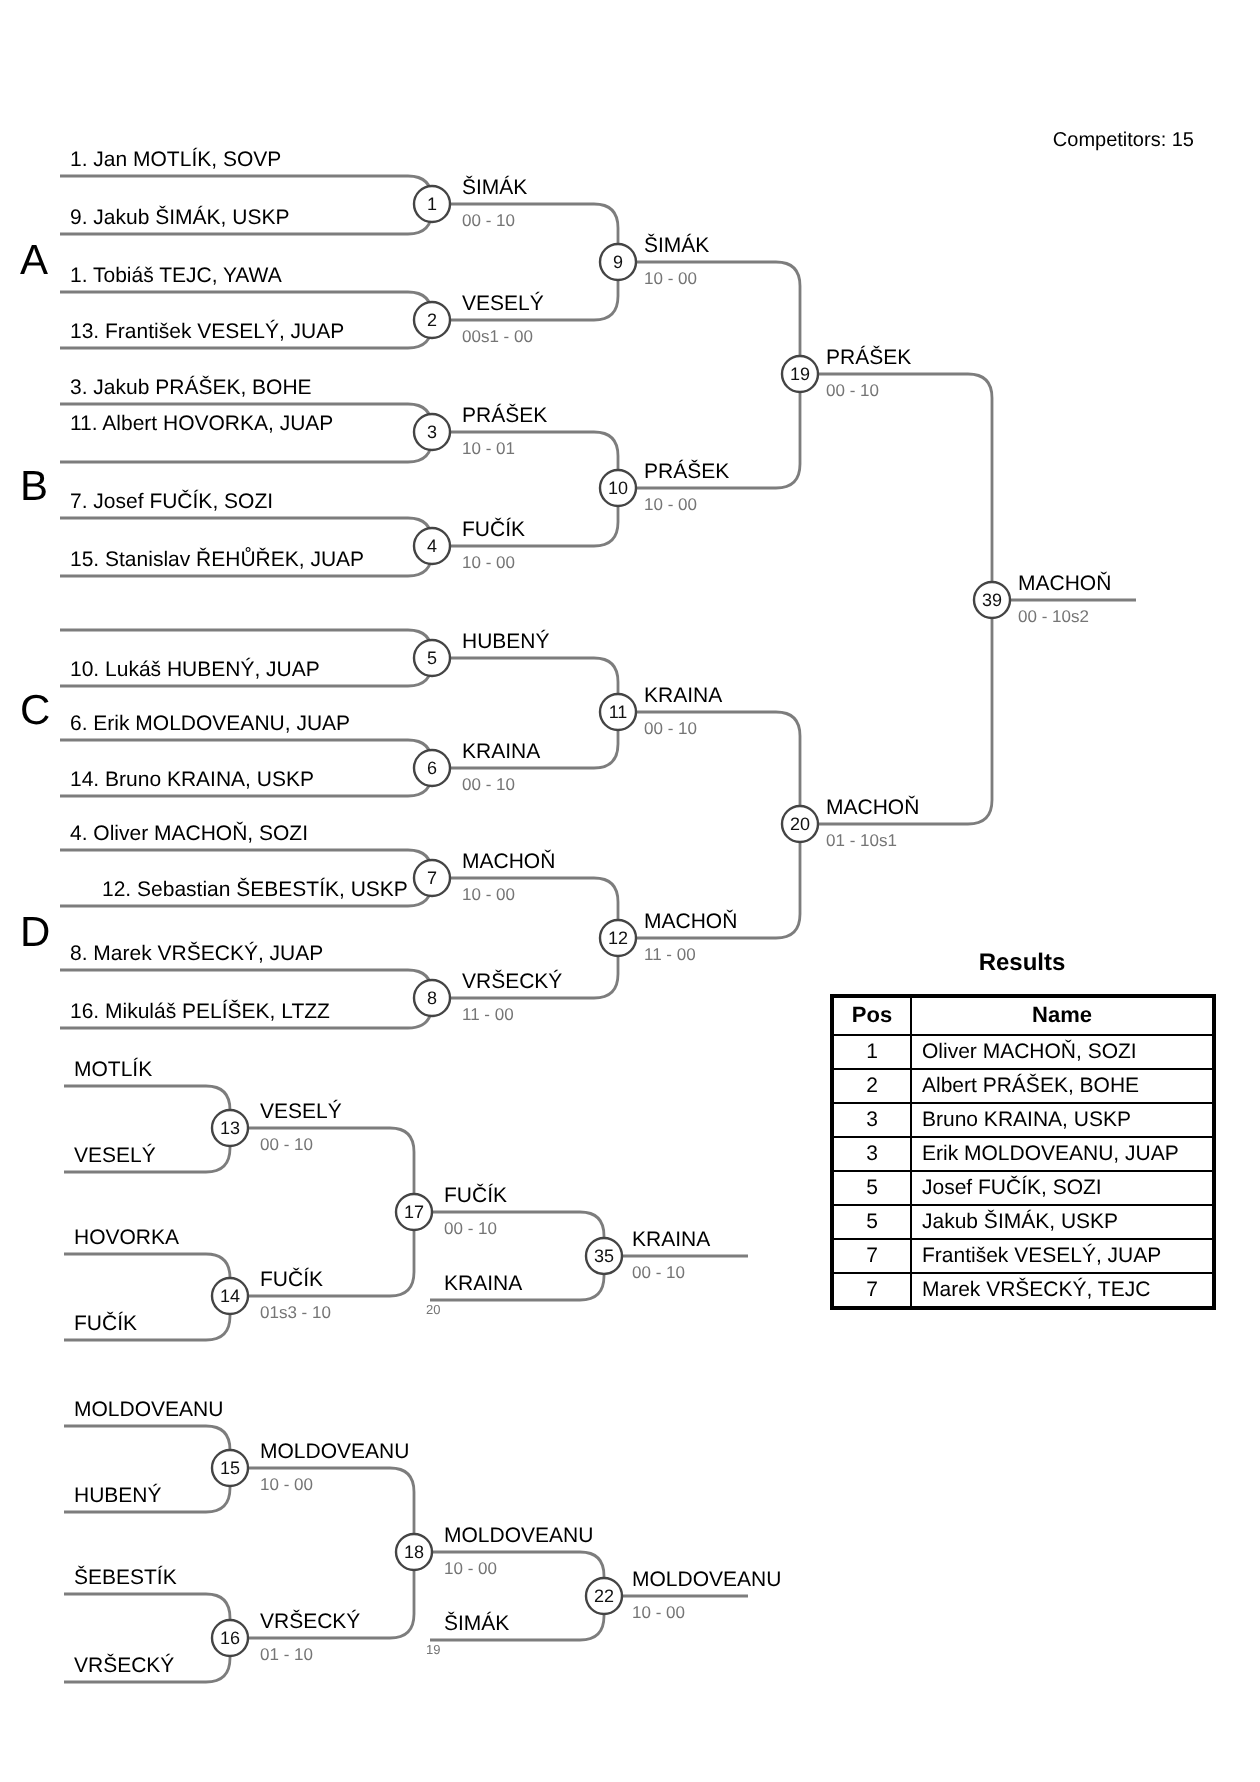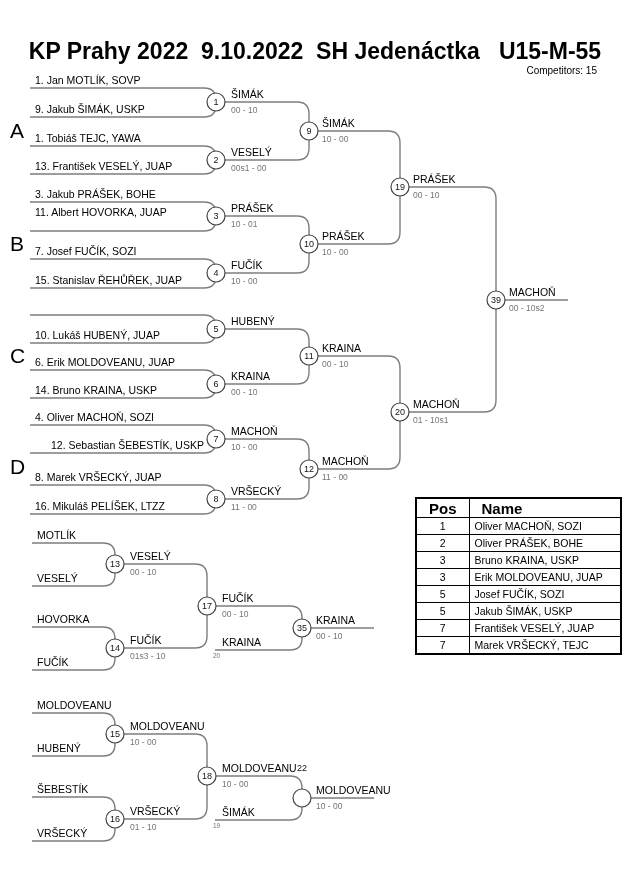--- a/index.html
+++ b/index.html
@@ -12,21 +12,21 @@
   .gl{font-size:21px;line-height:22px}
   .sub{font-size:6.5px;line-height:7px;color:#757575}
   .title{font-size:23px;font-weight:bold;text-align:center;width:612px;white-space:pre}
   .comp{font-size:10px;width:160px;text-align:right}
   .rtitle{font-size:12px;font-weight:bold;width:192px;text-align:center}
   svg.lines{position:absolute;left:0;top:0}
   svg.lines path{fill:none;stroke:#7d7d7d;stroke-width:1.4}
   svg.lines circle{fill:#fff;stroke:#444;stroke-width:1.2}
   table.results{position:absolute;left:415px;top:497px;border-collapse:collapse;
                 border:2px solid #000;font-size:10.5px}
-  table.results th{border:1px solid #000;font-size:15px;font-weight:bold;height:18px;padding:0 12px;text-align:left}
+  table.results th{border:1px solid #000;font-size:11px;font-weight:bold;height:18px;padding:0 0;text-align:center}
   table.results td{border:1px solid #000;height:16px;padding:0 5px}
   table.results td.pos{width:28px;text-align:center}
   table.results td.name{width:140px;text-align:left}
 </style>
 </head>
 <body>
 
 <div class="page">
 
   <svg class="lines" width="630" height="891" viewBox="0 0 630 891">
@@ -82,21 +82,20 @@
     <circle cx="115" cy="564" r="9"></circle>
       <circle cx="115" cy="648" r="9"></circle>
     <circle cx="207" cy="606" r="9"></circle>
       <circle cx="302" cy="628" r="9"></circle>
     <circle cx="115" cy="734" r="9"></circle>
       <circle cx="115" cy="819" r="9"></circle>
     <circle cx="207" cy="776" r="9"></circle>
       <circle cx="302" cy="798" r="9"></circle>
   </svg>
 
-  <div class="abs title" style="left:9px;top:38px">KP Prahy 2022  9.10.2022  SH Jedenáctka   U15-M-55</div>
   <div class="abs comp" style="left:437px;top:65px">Competitors: 15</div>
 
   <div class="abs gl" style="left:10px;top:120px">A</div>
   <div class="abs gl" style="left:10px;top:233px">B</div>
   <div class="abs gl" style="left:10px;top:345px">C</div>
   <div class="abs gl" style="left:10px;top:456px">D</div>
 
   <div class="abs nm" style="left:35px;top:74px">1. Jan MOTLÍK, SOVP</div>
   <div class="abs nm" style="left:35px;top:103px">9. Jakub ŠIMÁK, USKP</div>
   <div class="abs nm" style="left:35px;top:132px">1. Tobiáš TEJC, YAWA</div>
@@ -190,39 +189,40 @@
   <div class="abs nm" style="left:130px;top:720px">MOLDOVEANU</div>
   <div class="abs sc" style="left:130px;top:737px">10 - 00</div>
   <div class="abs mn" style="left:105px;top:814px">16</div>
   <div class="abs nm" style="left:130px;top:805px">VRŠECKÝ</div>
   <div class="abs sc" style="left:130px;top:822px">01 - 10</div>
   <div class="abs mn" style="left:197px;top:771px">18</div>
   <div class="abs nm" style="left:222px;top:762px">MOLDOVEANU</div>
   <div class="abs sc" style="left:222px;top:779px">10 - 00</div>
   <div class="abs nm" style="left:222px;top:806px">ŠIMÁK</div>
   <div class="abs sub" style="left:213px;top:822px">19</div>
-  <div class="abs mn" style="left:292px;top:763px">22</div>
+  <div class="abs mn" style="left:292px;top:793px">22</div>
   <div class="abs nm" style="left:316px;top:784px">MOLDOVEANU</div>
   <div class="abs sc" style="left:316px;top:801px">10 - 00</div>
 
+  <div class="abs rtitle" style="left:415px;top:474px">Results</div>
   <table class="results">
     <thead>
       <tr>
         <th>Pos</th>
         <th>Name</th>
       </tr>
     </thead>
     <tbody>
       <tr>
         <td class="pos">1</td>
         <td class="name">Oliver MACHOŇ, SOZI</td>
       </tr>
       <tr>
         <td class="pos">2</td>
-        <td class="name">Oliver PRÁŠEK, BOHE</td>
+        <td class="name">Albert PRÁŠEK, BOHE</td>
       </tr>
       <tr>
         <td class="pos">3</td>
         <td class="name">Bruno KRAINA, USKP</td>
       </tr>
       <tr>
         <td class="pos">3</td>
         <td class="name">Erik MOLDOVEANU, JUAP</td>
       </tr>
       <tr>

